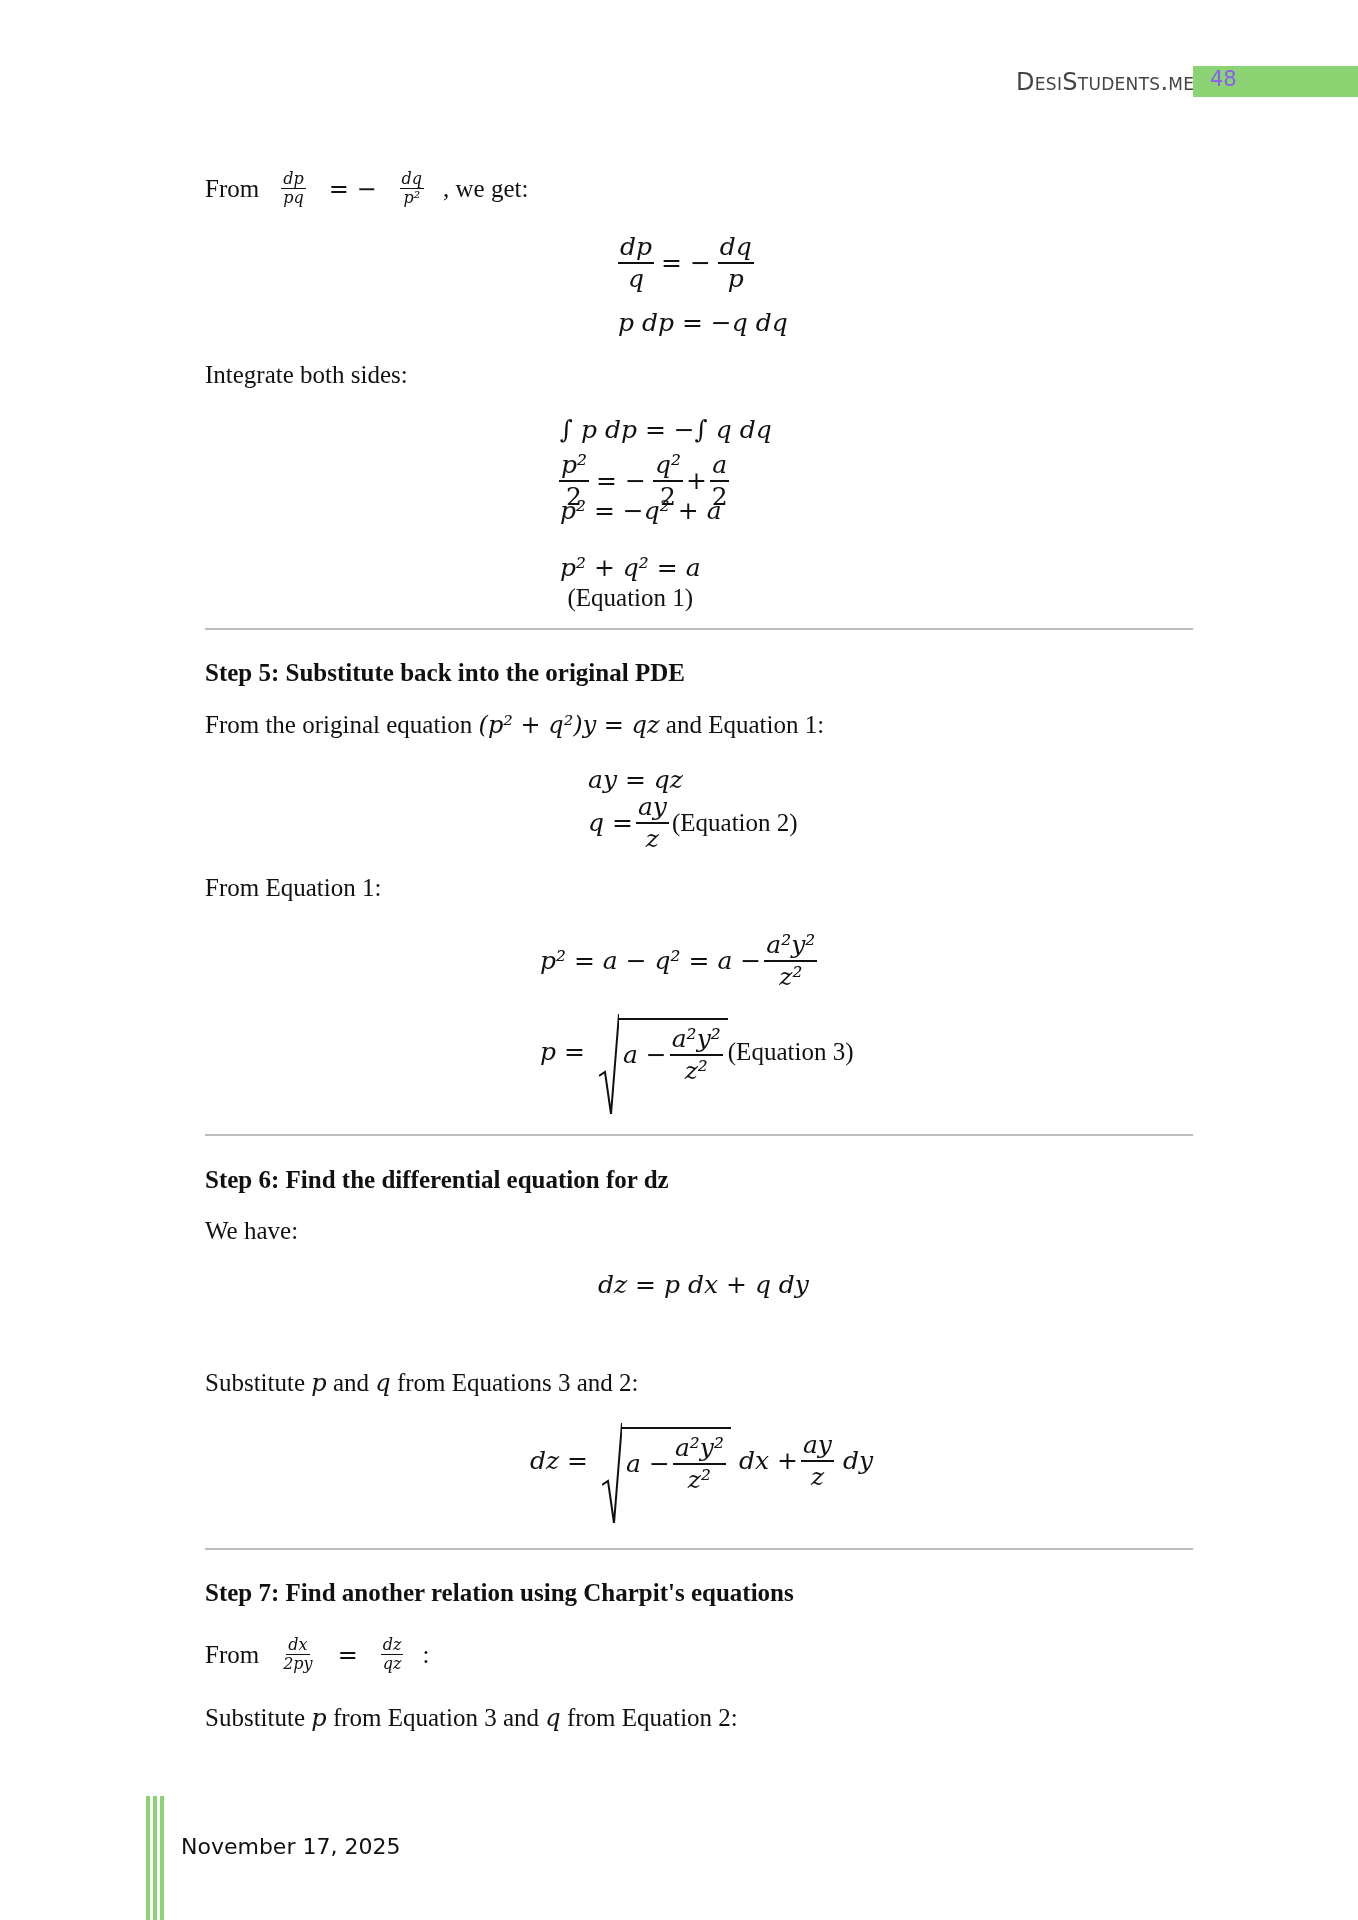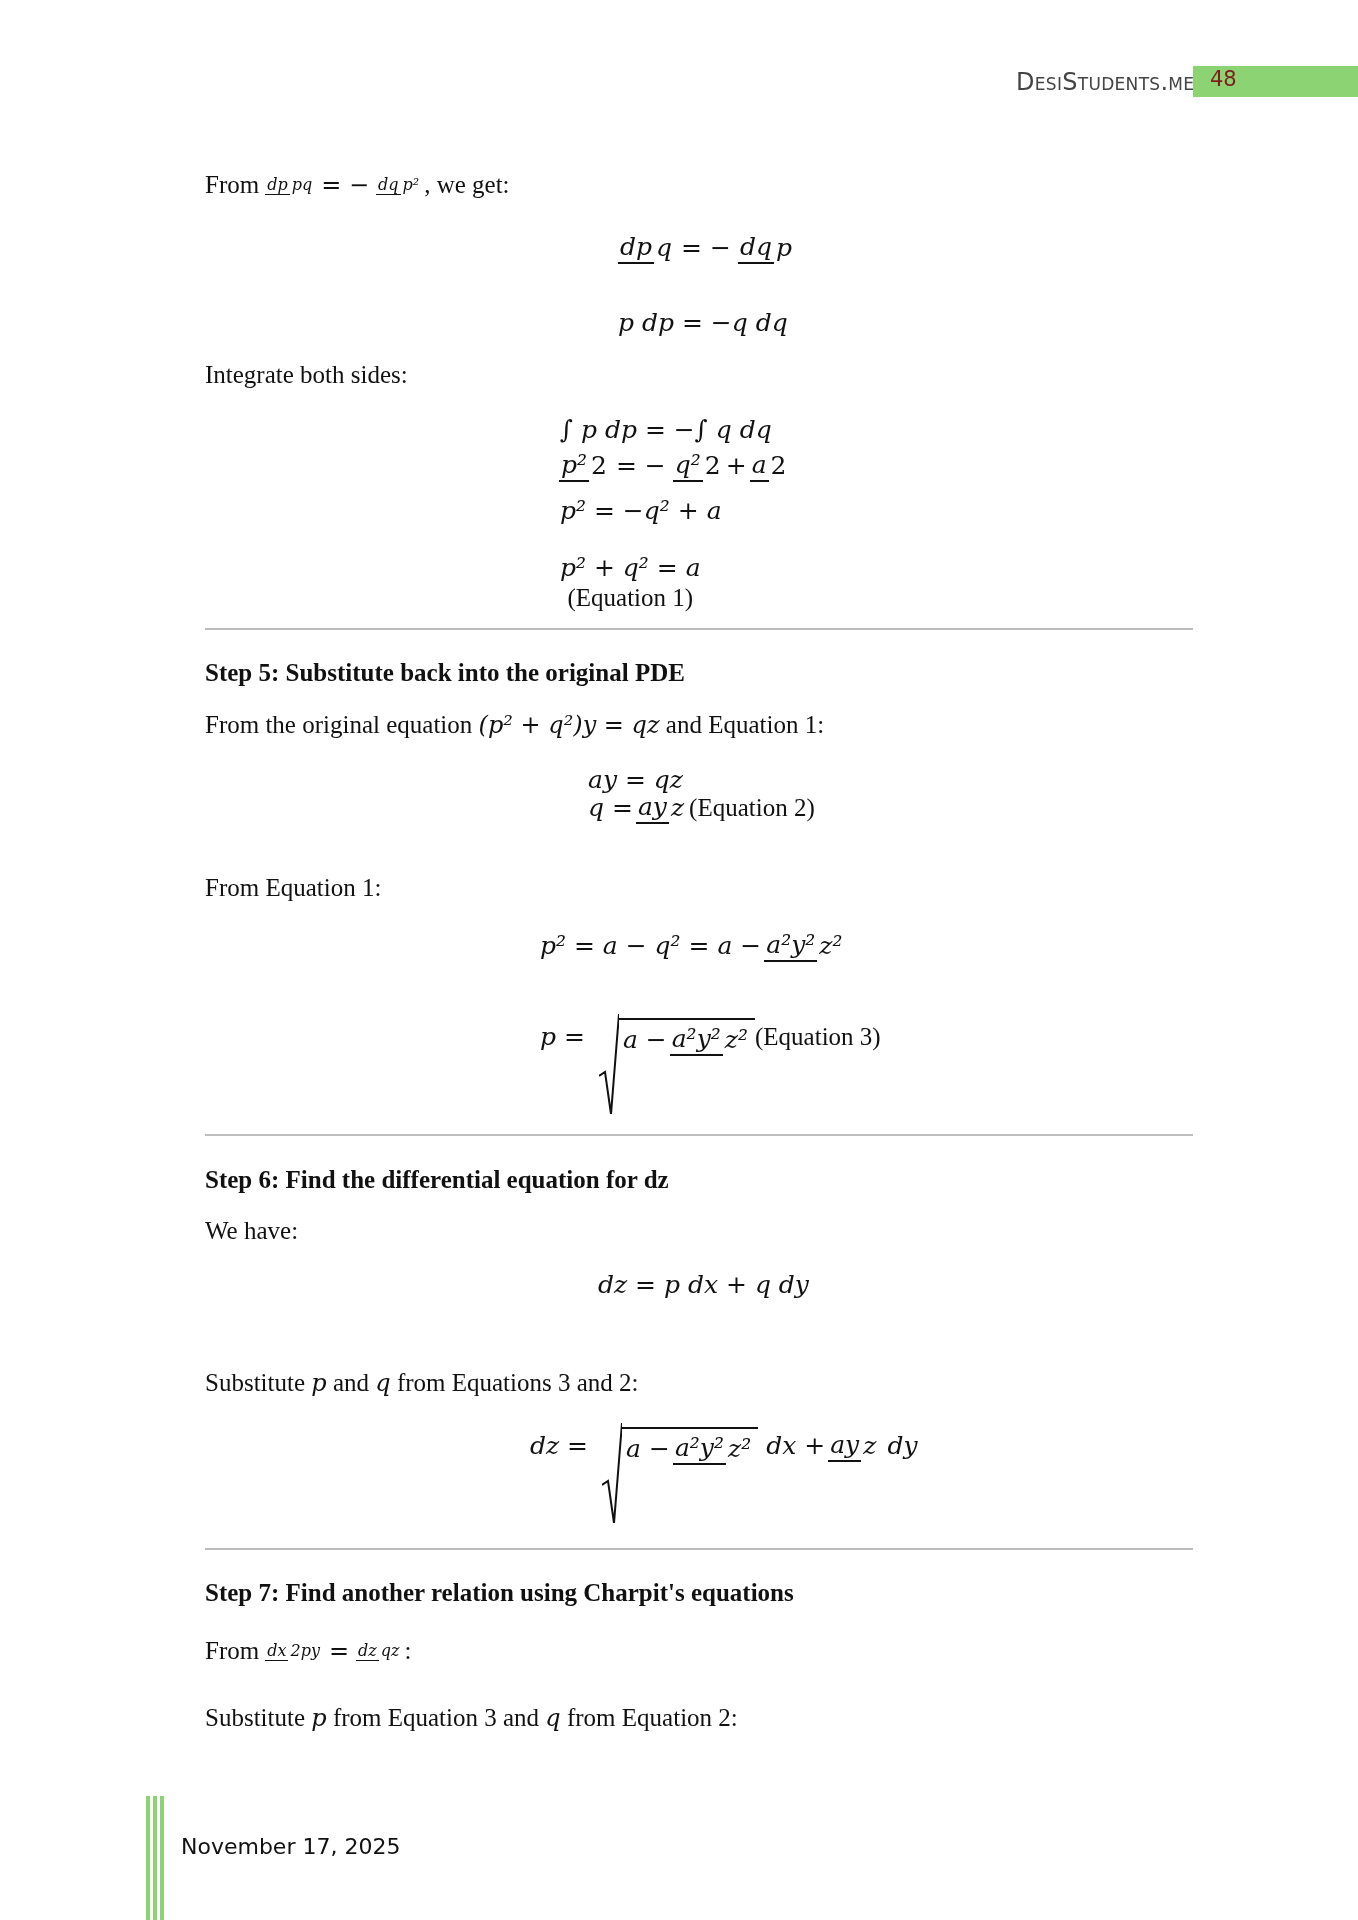--- a/index.html
+++ b/index.html
@@ -2,28 +2,28 @@
 <html><head>
 <meta charset="utf-8">
 <style>
   html, body { margin: 0; padding: 0; background: #ffffff; }
   body { width: 1358px; height: 1920px; position: relative; overflow: hidden;
          font-family: "Liberation Serif", serif; color: #111; }
   .hdr-site { position: absolute; left: 1016px; top: 68px; font-family: "DejaVu Sans", sans-serif;
               font-size: 24px; color: #444; letter-spacing: 0.3px; font-variant: small-caps; }
   .hdr-bar { position: absolute; left: 1193px; top: 66px; width: 165px; height: 31px; background: #8cd473; }
   .hdr-num { position: absolute; left: 1210px; top: 67px; font-family: "DejaVu Sans", sans-serif;
-             font-size: 21px; color: #7f1d1d; }
-  .txt { position: absolute; left: 205px; font-size: 25px; line-height: 30px; white-space: nowrap; }
+             font-size: 21px; color: #8b5cf6; }
+  .txt { position: absolute; left: 205px; font-size: 25px; line-height: 30px; white-space: nowrap; gap: 16px; }
   .bold { font-weight: bold; }
   .m { font-family: "DejaVu Serif", serif; font-style: italic; font-size: 24px; }
   .eq { position: absolute; font-family: "DejaVu Serif", serif; font-style: italic; font-size: 25px;
         line-height: 30px; white-space: nowrap; display: flex; align-items: center; }
   .up { font-style: normal; }
-  .frac { display: inline-flex; flex-direction: row; align-items: center; vertical-align: middle;
+  .frac { display: inline-flex; flex-direction: column; align-items: center; vertical-align: middle;
           margin: 0 3px; }
   .frac .num { border-bottom: 2px solid #111; padding: 0 2px; line-height: 30px; }
   .frac .den { padding: 0 2px; line-height: 30px; }
   .frac.small { font-size: 16px; }
   .frac.small .num, .frac.small .den { line-height: 18px; }
   .frac.small .num { border-bottom: 1.5px solid #111; }
   .rule { position: absolute; left: 205px; width: 988px; height: 0; border-top: 2px solid #bdbdbd; }
   .sqrt { display: inline-flex; align-items: center; position: relative; padding-left: 20px; margin-left: 4px; }
   .sqrt .rad { position: absolute; left: 0; top: -4px; bottom: -18px; width: 20px; }
   .sqrt .body { border-top: 2px solid #111; display: inline-flex; align-items: center; padding: 4px 2px 0 4px; }

